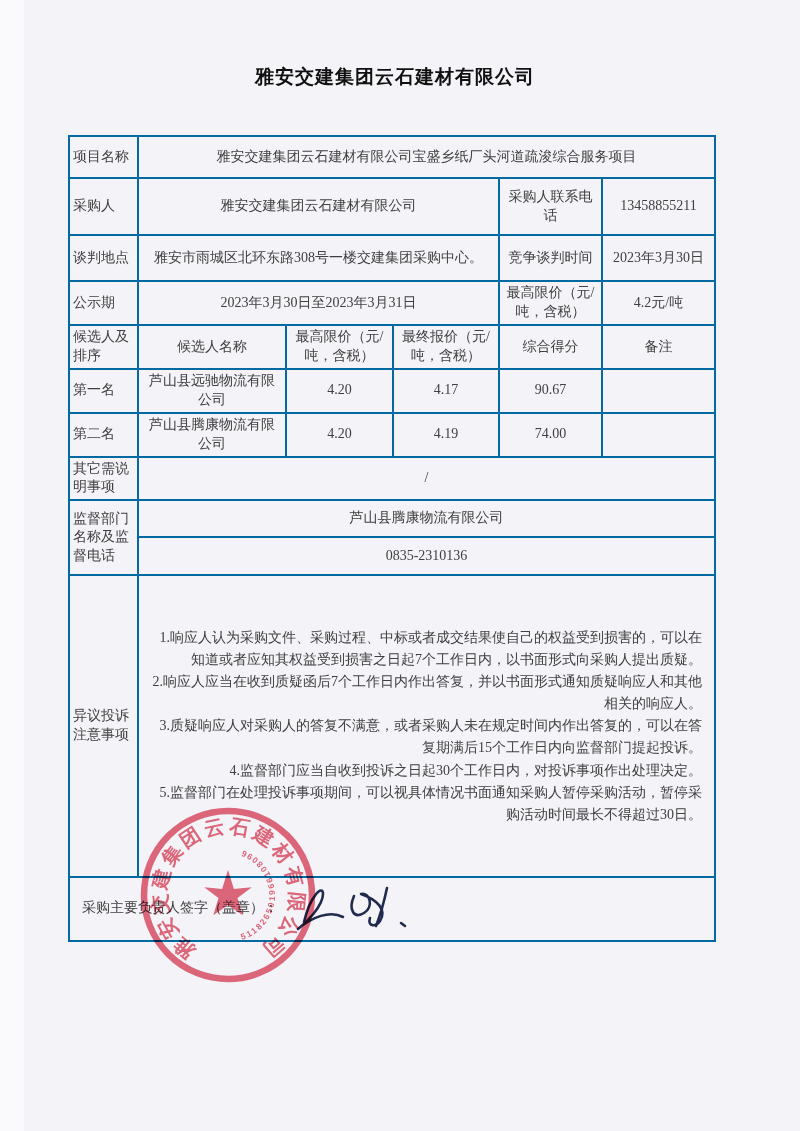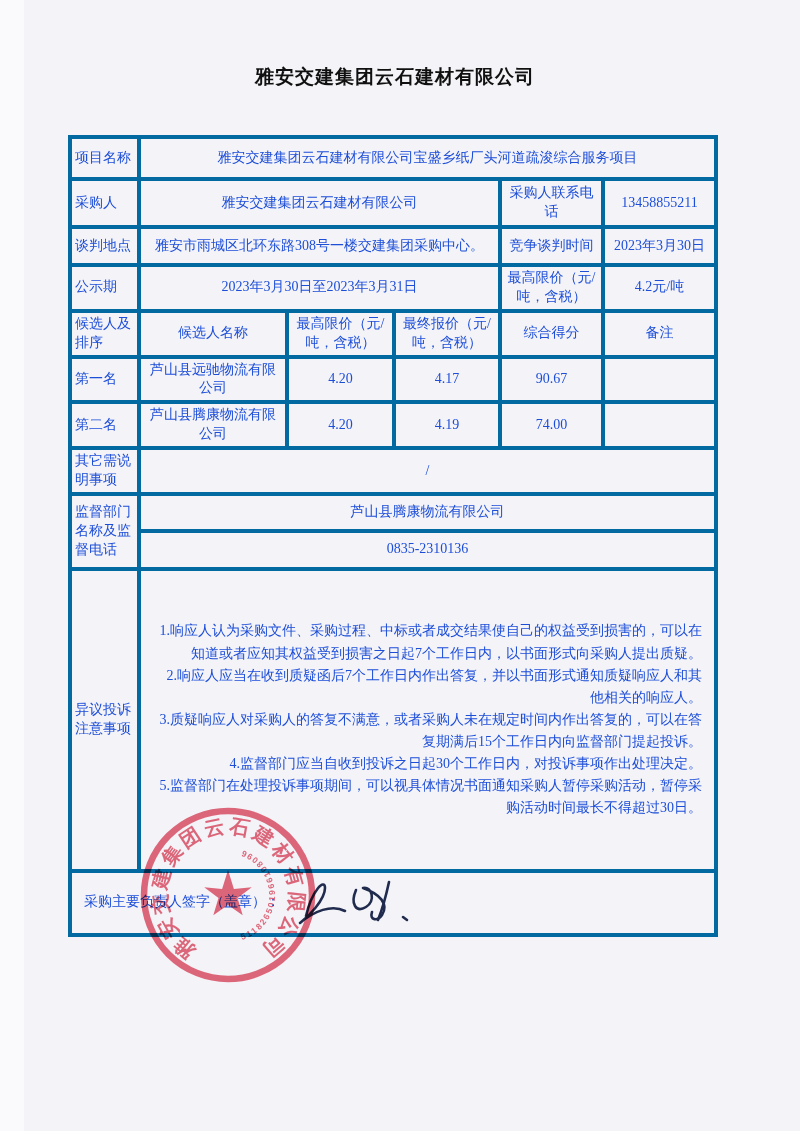--- a/index.html
+++ b/index.html
@@ -22,26 +22,26 @@
     font-weight: bold; font-size: 19px; line-height: 29px;
     color: #101010; letter-spacing: 1px;
   }
   table.doc {
     position: absolute; left: 68px; top: 135px;
     width: 646px; table-layout: fixed;
     border-collapse: collapse;
     font-size: 14px;
   }
   td {
-    border: 4px solid #0369a1;
+    border: 2px solid #0369a1;
     padding: 2px 4px;
     text-align: center;
     vertical-align: middle;
     line-height: 1.35;
-    color: #1d4ed8;
+    color: #404040;
     overflow: hidden;
   }
   td.label { text-align: left; padding: 2px 3px; }
   td.complaint {
     text-align: right; padding: 10px 12px;
     line-height: 1.58;
     margin-left: 40px;
   }
   td.sig { text-align: left; padding-left: 12px; margin-top: 36px; }
   .sig-svg { vertical-align: middle; margin: -20px 0 -16px 10px; }
@@ -72,27 +72,27 @@
       <col style="width:107px">
     <col style="width:106px">
       <col style="width:103px">
       <col style="width:113px">
   </colgroup>
   <tbody>
   <tr style="height:42px">
     <td class="label">项目名称</td>
     <td colspan="5">雅安交建集团云石建材有限公司宝盛乡纸厂头河道疏浚综合服务项目</td>
   </tr>
-  <tr style="height:48px">
+  <tr style="height:57px">
     <td class="label">采购人</td>
     <td colspan="3">雅安交建集团云石建材有限公司</td>
     <td>采购人联系电话</td>
     <td>13458855211</td>
   </tr>
-  <tr style="height:38px">
+  <tr style="height:46px">
     <td class="label">谈判地点</td>
     <td colspan="3">雅安市雨城区北环东路308号一楼交建集团采购中心。</td>
     <td>竞争谈判时间</td>
     <td>2023年3月30日</td>
   </tr>
   <tr style="height:44px">
     <td class="label">公示期</td>
     <td colspan="3">2023年3月30日至2023年3月31日</td>
     <td>最高限价（元/吨，含税）</td>
     <td>4.2元/吨</td>

